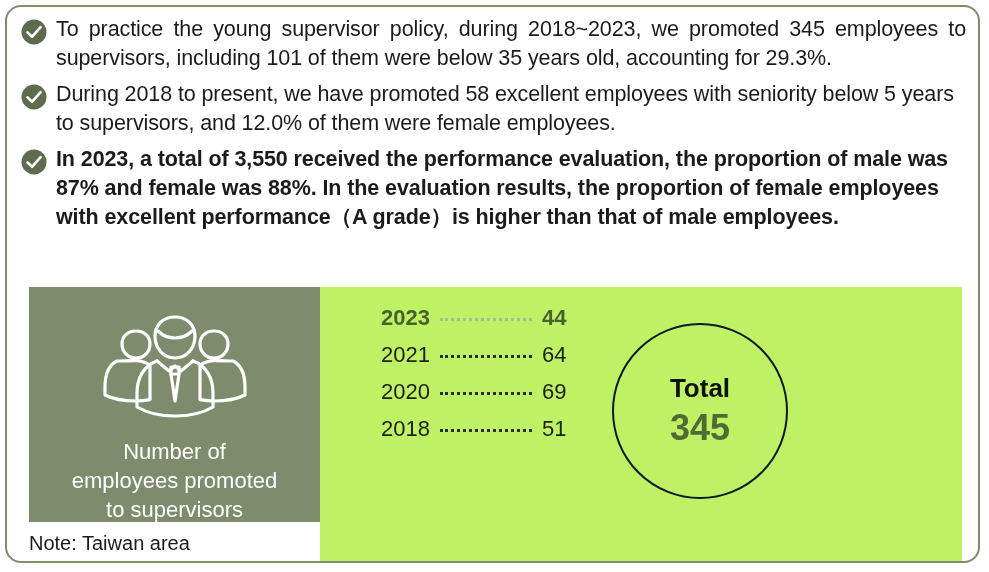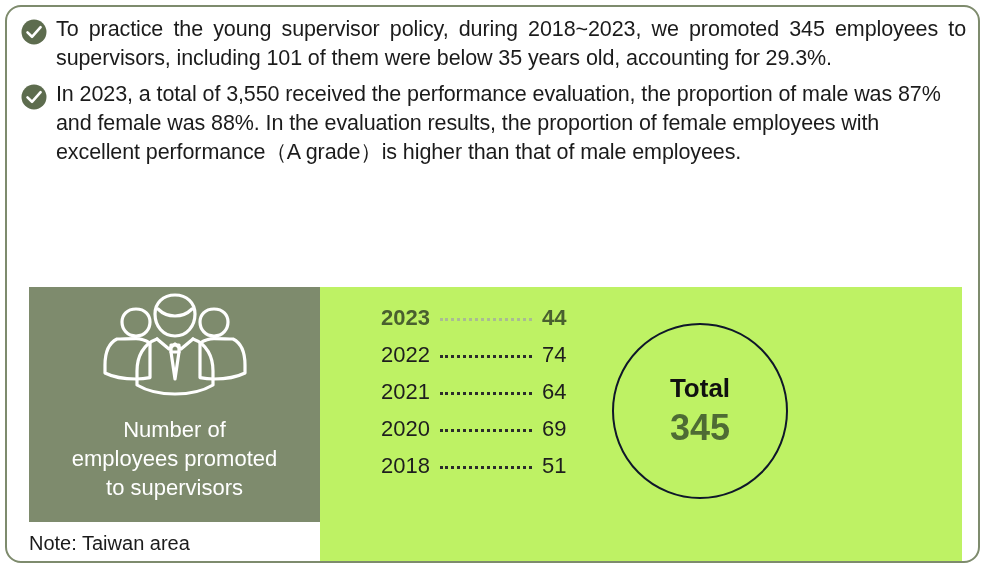--- a/index.html
+++ b/index.html
@@ -71,20 +71,21 @@
   }
   .panel-left {
     width: 291px;
     height: 235px;
     background: #7e8b6d;
     box-sizing: border-box;
     display: flex;
     flex-direction: column;
     align-items: center;
     justify-content: flex-start;
+    padding-top: 22px;
   }
   .people-icon { width: 160px; height: 112px; }
   .people-icon svg { display: block; }
   .panel-left-label {
     margin-top: 16px;
     color: #ffffff;
     font-family: "Liberation Sans", sans-serif;
     font-size: 22px;
     line-height: 29px;
     text-align: center;
@@ -195,20 +196,29 @@
     <div class="bullet">
       <span class="bullet-icon">
         <svg viewBox="0 0 26 26" width="26" height="26">
           <circle cx="13" cy="13" r="12.5" fill="#5d6c4e"></circle>
           <path d="M6.5 13.4 L11 17.8 L19.6 8.2" fill="none" stroke="#ffffff" stroke-width="2.6" stroke-linecap="round" stroke-linejoin="round"></path>
         </svg>
       </span>
       <span class="bullet-text">To practice the young supervisor policy, during 2018~2023, we promoted 345 employees to supervisors, including 101 of them were below 35 years old, accounting for 29.3%.</span>
     </div>
 
+    <div class="bullet">
+      <span class="bullet-icon">
+        <svg viewBox="0 0 26 26" width="26" height="26">
+          <circle cx="13" cy="13" r="12.5" fill="#5d6c4e"></circle>
+          <path d="M6.5 13.4 L11 17.8 L19.6 8.2" fill="none" stroke="#ffffff" stroke-width="2.6" stroke-linecap="round" stroke-linejoin="round"></path>
+        </svg>
+      </span>
+      <span class="bullet-text">During 2018 to present, we have promoted 58 excellent employees with seniority below 5 years to supervisors, and 12.0% of them were female employees.</span>
+    </div>
 
     <div class="bullet">
       <span class="bullet-icon">
         <svg viewBox="0 0 26 26" width="26" height="26">
           <circle cx="13" cy="13" r="12.5" fill="#5d6c4e"></circle>
           <path d="M6.5 13.4 L11 17.8 L19.6 8.2" fill="none" stroke="#ffffff" stroke-width="2.6" stroke-linecap="round" stroke-linejoin="round"></path>
         </svg>
       </span>
       <span class="bullet-text">In 2023, a total of 3,550 received the performance evaluation, the proportion of male was 87%  and female was 88%. In the evaluation results, the proportion of female employees with excellent performance（A grade）is higher than that of male employees.</span>
     </div>
@@ -247,25 +257,20 @@
     <div class="panel-right">
 
       <div class="year-list">
 
         <div class="year-row highlight">
           <span class="year-label">2023</span>
           <span class="leader"></span>
           <span class="year-value">44</span>
         </div>
 
-        <div class="year-row">
-          <span class="year-label">2022</span>
-          <span class="leader"></span>
-          <span class="year-value">74</span>
-        </div>
 
         <div class="year-row">
           <span class="year-label">2021</span>
           <span class="leader"></span>
           <span class="year-value">64</span>
         </div>
 
         <div class="year-row">
           <span class="year-label">2020</span>
           <span class="leader"></span>

